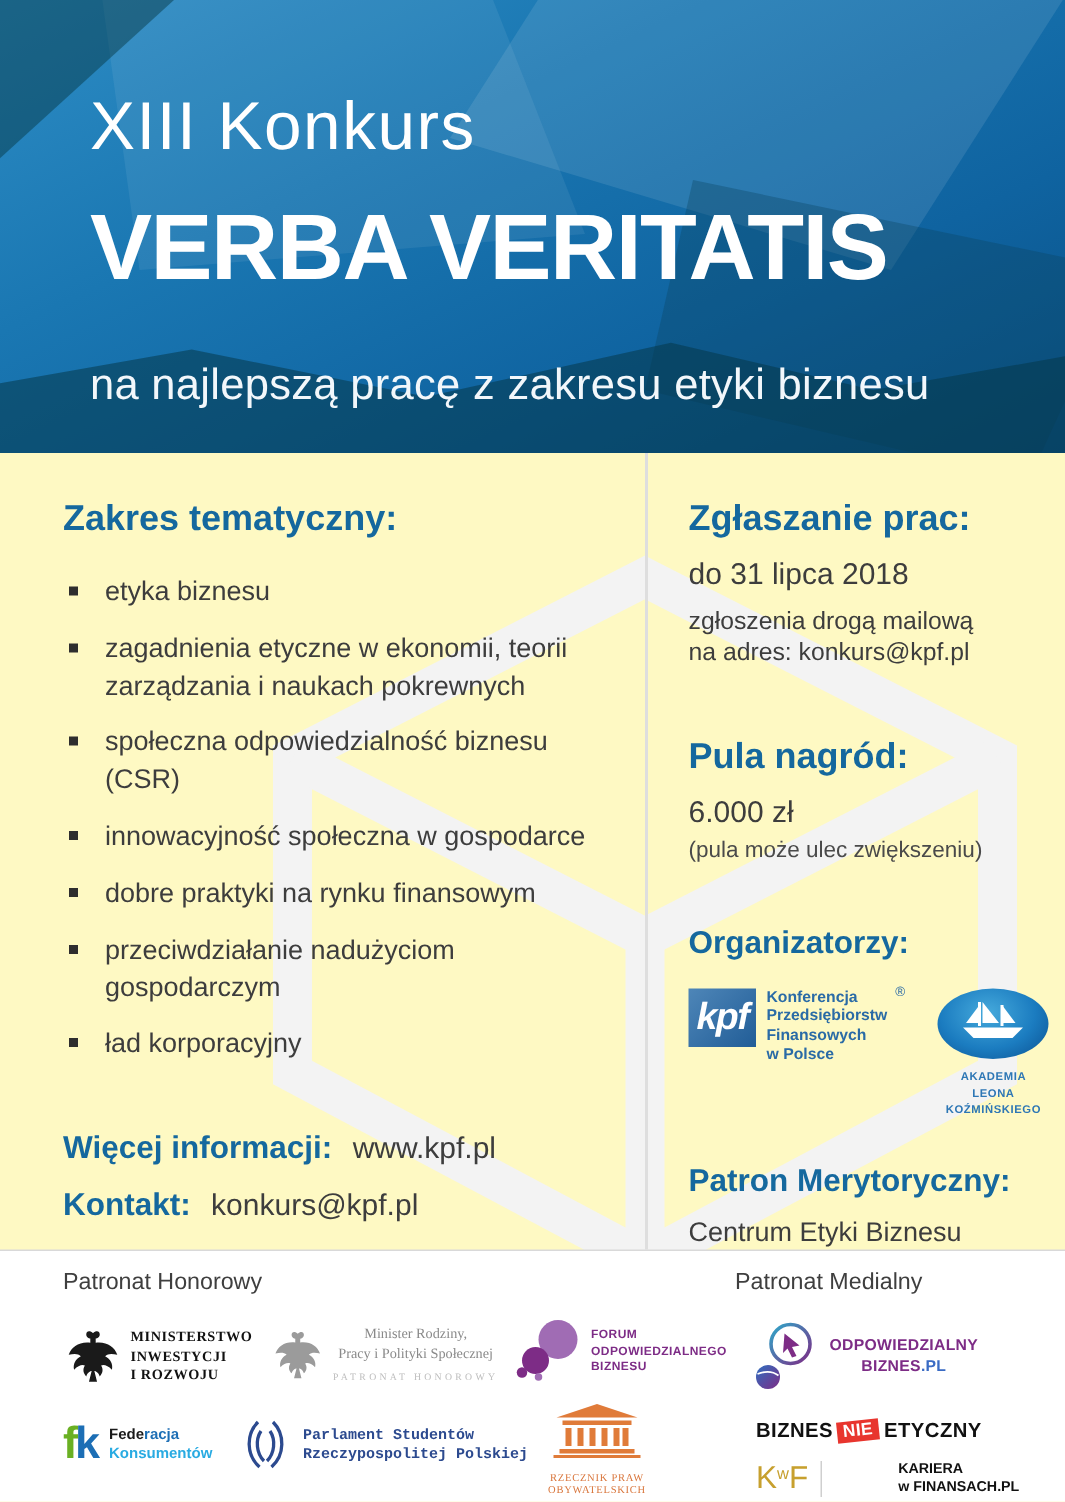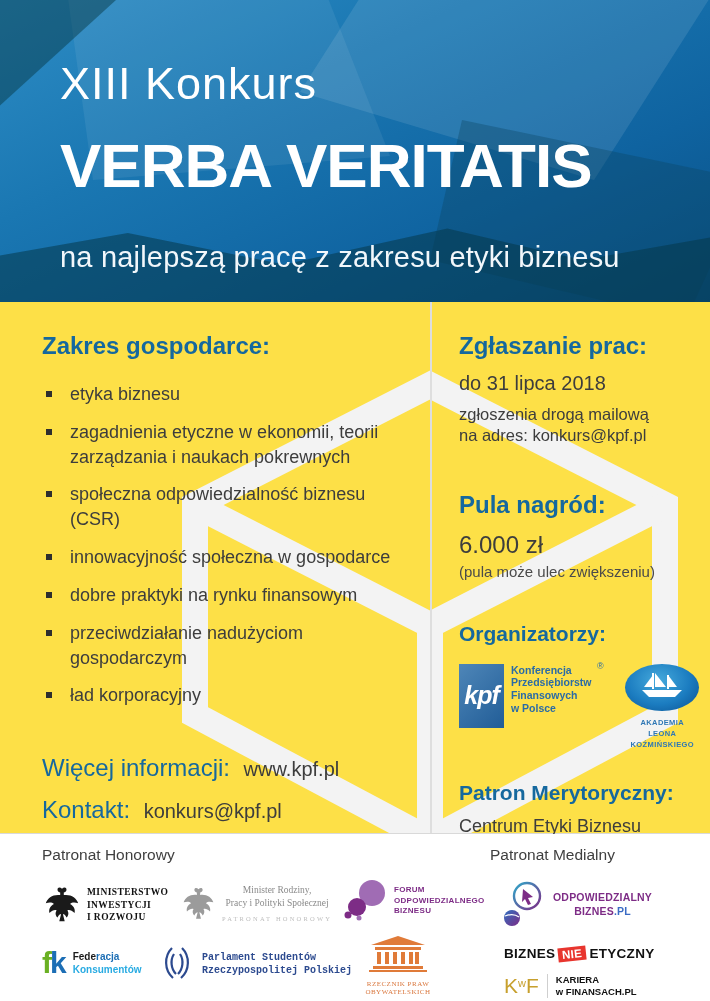--- a/index.html
+++ b/index.html
@@ -1,16 +1,16 @@
 <!DOCTYPE html>
 <html><head>
 <meta charset="utf-8">
 <style>
   html,body{margin:0;padding:0;background:#ffffff;}
-  .poster{position:relative;width:710px;height:1001px;background:#fde047;overflow:hidden;
+  .poster{position:relative;width:710px;height:1001px;background:#fef9c3;overflow:hidden;
           font-family:"Liberation Sans",sans-serif;color:#3d3d3d;}
 
   
   .hero{position:absolute;left:0;top:0;width:710px;height:302px;overflow:hidden;
         background:linear-gradient(155deg,#2d8cc4 0%,#1a77b2 35%,#0f63a0 70%,#0a5186 100%);}
   .hero .shape{position:absolute;}
   .sh1{left:300px;top:-40px;width:420px;height:220px;background:rgba(255,255,255,0.10);
        clip-path:polygon(20% 0,100% 10%,70% 100%,0 60%);}
   .sh2{left:60px;top:-60px;width:330px;height:240px;background:rgba(255,255,255,0.07);
        clip-path:polygon(0 0,80% 20%,100% 90%,10% 100%);}
@@ -36,32 +36,32 @@
   .col-left{position:absolute;left:42px;top:332px;width:372px;z-index:2;}
   .col-right{position:absolute;left:459px;top:332px;width:242px;z-index:2;}
   .h-blue{color:#15689e;font-weight:700;}
   .h1b{font-size:24px;}
   .h2b{font-size:21px;}
   .topics{list-style:none;margin:22px 0 0 0;padding:0;width:360px;}
   .topics li{display:flex;font-size:18px;line-height:1.38;color:#3d3d3d;margin-bottom:13px;}
   .topics .sq{flex:0 0 auto;width:6px;height:6px;background:#2e2e2e;margin:9px 18px 0 4px;}
   .info-line{margin-top:46px;font-size:20px;}
   .info-line + .info-line{margin-top:14px;}
-  .info-label{color:#15689e;font-weight:400;font-size:24px;}
+  .info-label{color:#15689e;font-weight:700;font-size:21px;}
   .info-value{color:#3d3d3d;margin-left:8px;}
 
   .r-deadline{font-size:20px;color:#3d3d3d;margin-top:12px;}
   .r-note{font-size:16.5px;color:#3d3d3d;line-height:1.3;margin-top:9px;}
   .r-prize-h{margin-top:44px;}
-  .r-prize{font-size:24px;color:#3d3d3d;margin-top:12px;}
+  .r-prize{font-size:20px;color:#3d3d3d;margin-top:12px;}
   .r-prize-note{font-size:15px;color:#4a4a4a;margin-top:4px;}
   .r-org-h{margin-top:42px;}
   .org-logos{display:flex;align-items:flex-start;margin-top:18px;}
   .kpf{display:flex;}
-  .kpf-box{width:45px;height:64px;background:linear-gradient(135deg,#4e86b8,#215d97);
+  .kpf-box{width:45px;height:39px;background:linear-gradient(135deg,#4e86b8,#215d97);
            display:flex;align-items:center;justify-content:center;}
   .kpf-mark{color:#ffffff;font-size:25px;font-weight:700;font-style:italic;letter-spacing:-1px;}
   .kpf-text{margin-left:7px;font-size:10.5px;font-weight:700;color:#2a6ba6;line-height:1.2;position:relative;padding-right:10px;}
   .kpf-reg{position:absolute;right:-2px;top:-3px;font-size:9px;font-weight:400;}
   .alk{margin-left:22px;text-align:center;width:96px;}
   .alk-oval{width:74px;height:47px;margin:0 auto;border-radius:50%;
             background:radial-gradient(ellipse at 45% 35%,#46aadc 0%,#1b7cc0 55%,#0a4f8f 100%);
             display:flex;align-items:center;justify-content:center;}
   .alk-caption{font-size:7.5px;font-weight:700;color:#2e77b5;margin-top:6px;line-height:1.5;letter-spacing:0.4px;}
   .r-patron-h{margin-top:30px;}
@@ -94,21 +94,21 @@
   .odp{left:503px;top:46px;}
   .odp-text{margin-left:8px;font-size:10.5px;font-weight:700;line-height:1.35;letter-spacing:0.2px;text-align:center;}
   .odp-purple{color:#7d2c86;}.odp-blue{color:#3a6bc4;}
   .bne{left:504px;top:112px;font-size:13.5px;font-weight:700;color:#111;letter-spacing:0.3px;align-items:center;}
   .bne-nie{display:inline-block;background:#e8352e;color:#ffffff;padding:1px 4px;margin:0 3px;
            transform:rotate(-6deg);font-size:11.5px;}
   .kwf{left:504px;top:140px;align-items:center;}
   .kwf-mark{color:#c7a02e;font-weight:400;font-size:21px;letter-spacing:0;}
   .kwf-w{font-size:11px;vertical-align:6px;}
   .kwf-bar{width:1px;height:24px;background:#cfcfcf;margin:0 8px;}
-  .kwf-text{font-size:9.5px;font-weight:700;color:#111;line-height:1.25;}
+  .kwf-text{font-size:9.5px;font-weight:700;color:#111;line-height:1.25;margin-left:43px;}
 </style>
 </head>
 <body>
 
 <div class="poster">
 
   <svg class="watermark" width="710" height="1001" viewBox="0 0 710 1001">
     <g fill="none" stroke="#f3f3f3" stroke-width="26">
       <path d="M430 385 L665 505 L665 715 L430 840 L195 715 L195 505 Z"></path>
       <path d="M195 505 L430 625 L665 505"></path>
@@ -126,21 +126,21 @@
       <div class="hero-kicker">XIII Konkurs</div>
       <div class="hero-title">VERBA VERITATIS</div>
       <div class="hero-subtitle">na najlepszą pracę z zakresu etyki biznesu</div>
     </div>
   </div>
 
   <div class="divider-v"></div>
   <div class="divider-h"></div>
 
   <div class="col-left">
-    <div class="h-blue h1b">Zakres gospodarce:</div>
+    <div class="h-blue h1b">Zakres tematyczny:</div>
     <ul class="topics">
       <li>
           <span class="sq"></span>
           <span>etyka biznesu</span>
         </li>
       <li>
           <span class="sq"></span>
           <span>zagadnienia etyczne w ekonomii, teorii zarządzania i naukach pokrewnych</span>
         </li>
       <li>

